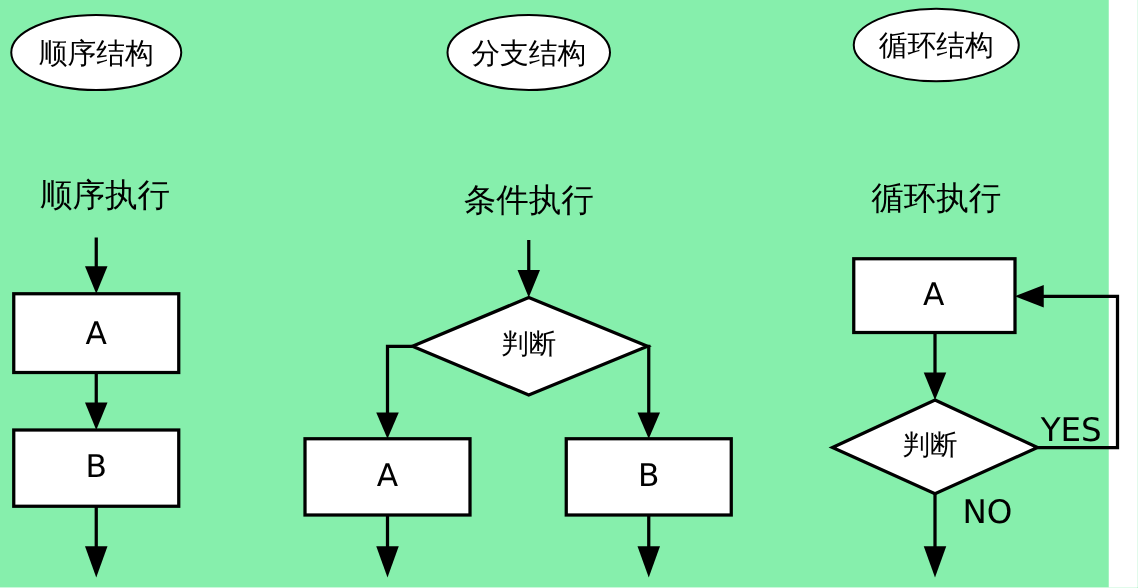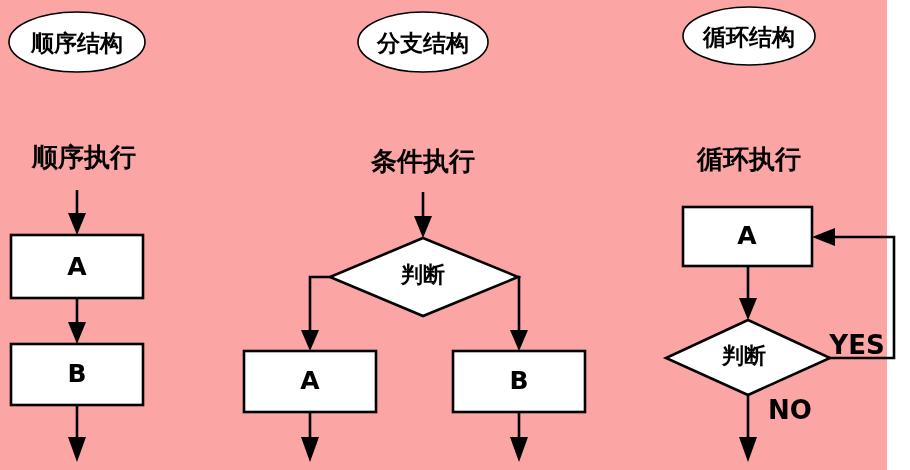--- a/index.html
+++ b/index.html
@@ -10,22 +10,21 @@
   body {
     width: 910px;
     height: 470px;
     overflow: hidden;
     font-family: "DejaVu Sans", "Liberation Sans", sans-serif;
   }
   #canvas {
     position: relative;
     width: 887px;
     height: 470px;
-    background: #fca5a5;
-    font-weight: bold;
+    background: #86efac;
   }
   svg.diagram {
     position: absolute;
     left: 0;
     top: 0;
     width: 910px;
     height: 470px;
   }
   .shape-stroke {
     fill: #ffffff;

